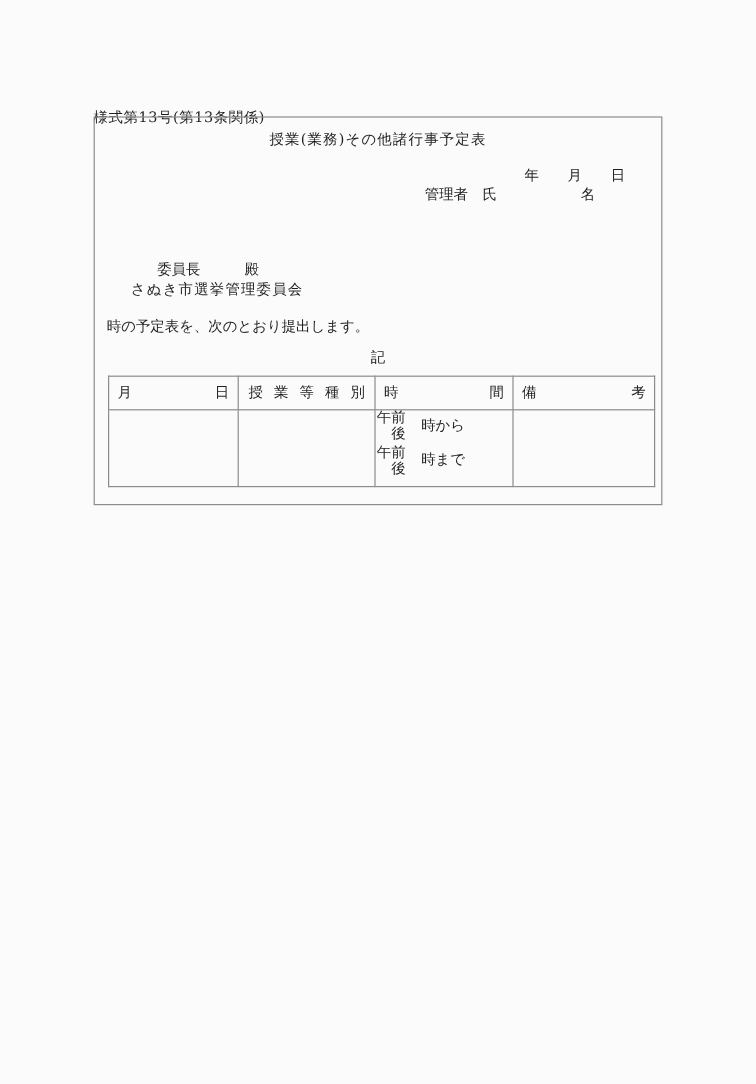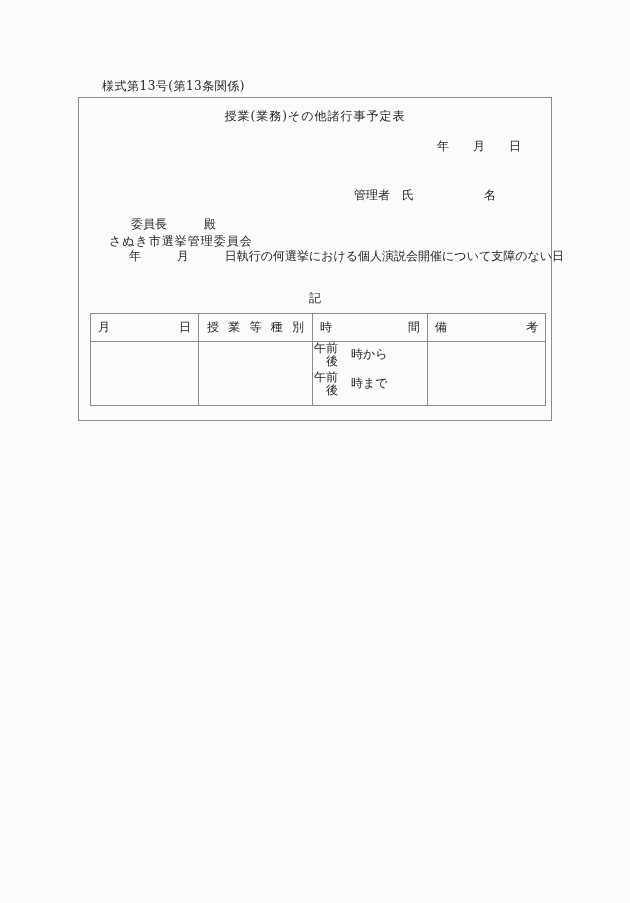--- a/index.html
+++ b/index.html
@@ -7,23 +7,22 @@
     width: 630px; height: 903px;
     background: #fbfbfb;
     font-family: "DejaVu Serif", "Liberation Serif", serif;
     color: #1f1f1f;
     font-size: 12px;
     line-height: 1.15;
   }
   .page { position: relative; width: 630px; height: 903px; overflow: hidden; }
 
   .form-number {
-    position: absolute; left: 78px; top: 80px;
+    position: absolute; left: 78px; top: 92px;
     letter-spacing: 0.5px;
-    margin-left: 24px;
   }
 
   .outer-box {
     position: absolute; left: 78px; top: 97px;
     width: 474px; height: 324px;
     border: 1px solid #8c8c8c;
     box-sizing: border-box;
     padding-left: 28px;
   }
 
@@ -31,21 +30,21 @@
     position: absolute; top: 12px; left: 0; width: 100%;
     text-align: center; letter-spacing: 1px;
   }
 
   .date-line {
     position: absolute; top: 42px; right: 30px;
     display: flex; gap: 24px;
   }
 
   .manager-line {
-    position: absolute; top: 91px; right: 55px;
+    position: absolute; top: 58px; right: 55px;
     display: flex; align-items: flex-end;
   }
   .manager-line .surname { margin-left: 12px; }
   .manager-line .givenname { margin-left: 70px; }
 
   .org-line { position: absolute; left: 30px; top: 103px; letter-spacing: 1px; margin-top: 34px; }
   .chairman-line { position: absolute; left: 52px; top: 120px; }
   .chairman-line .honorific { margin-left: 33px; }
 
   .para-line1 { position: absolute; left: 10px; top: 152px; white-space: nowrap; }
@@ -101,25 +100,21 @@
       <span class="givenname">名</span>
     </div>
 
     <div class="org-line">さぬき市選挙管理委員会</div>
 
     <div class="chairman-line">
       <span>委員長</span>
       <span class="honorific">殿</span>
     </div>
 
-    <div class="para-line1">
-      <span class="p-year">年</span>
-      <span class="p-month">月</span>
-      <span class="p-rest">日執行の何選挙における個人演説会開催について支障のない日</span>
-    </div>
+    <div class="para-line2">時の予定表を、次のとおり提出します。</div>
 
     <div class="record-label">記</div>
 
     <table class="schedule">
       <tbody>
           <tr class="hdr">
         <td style="width:107px">
           <div class="hcell">
             <span>月</span>
             <span>日</span>

